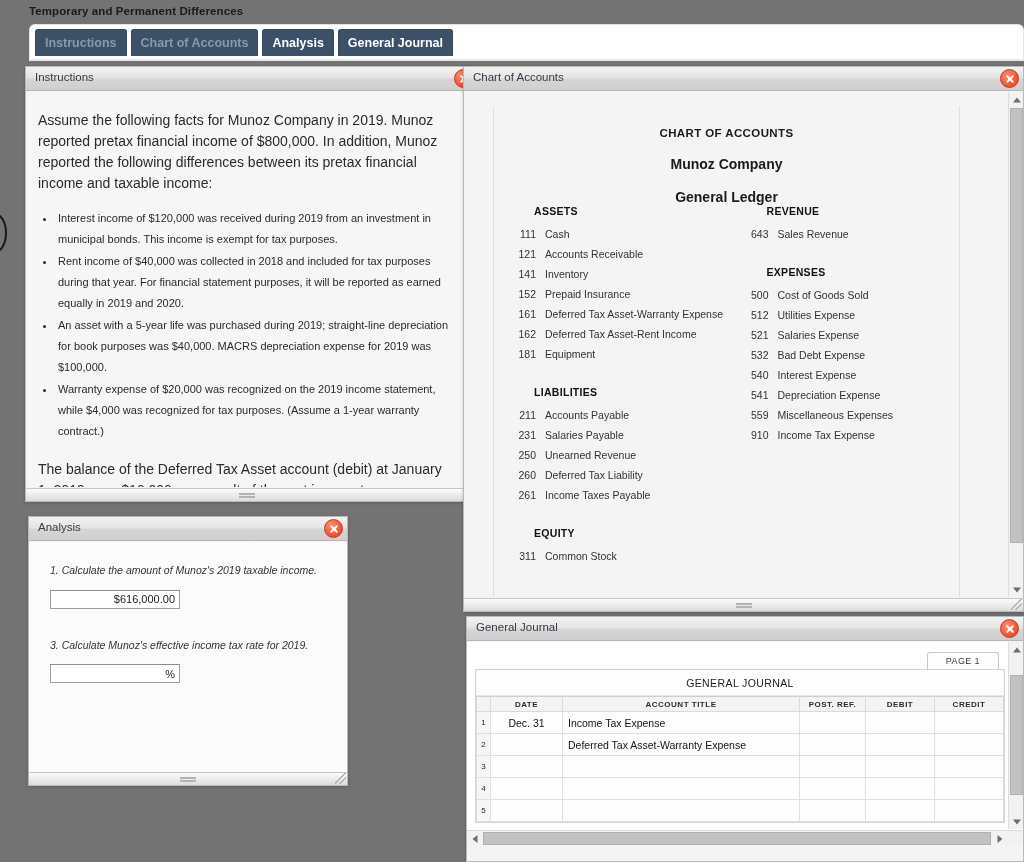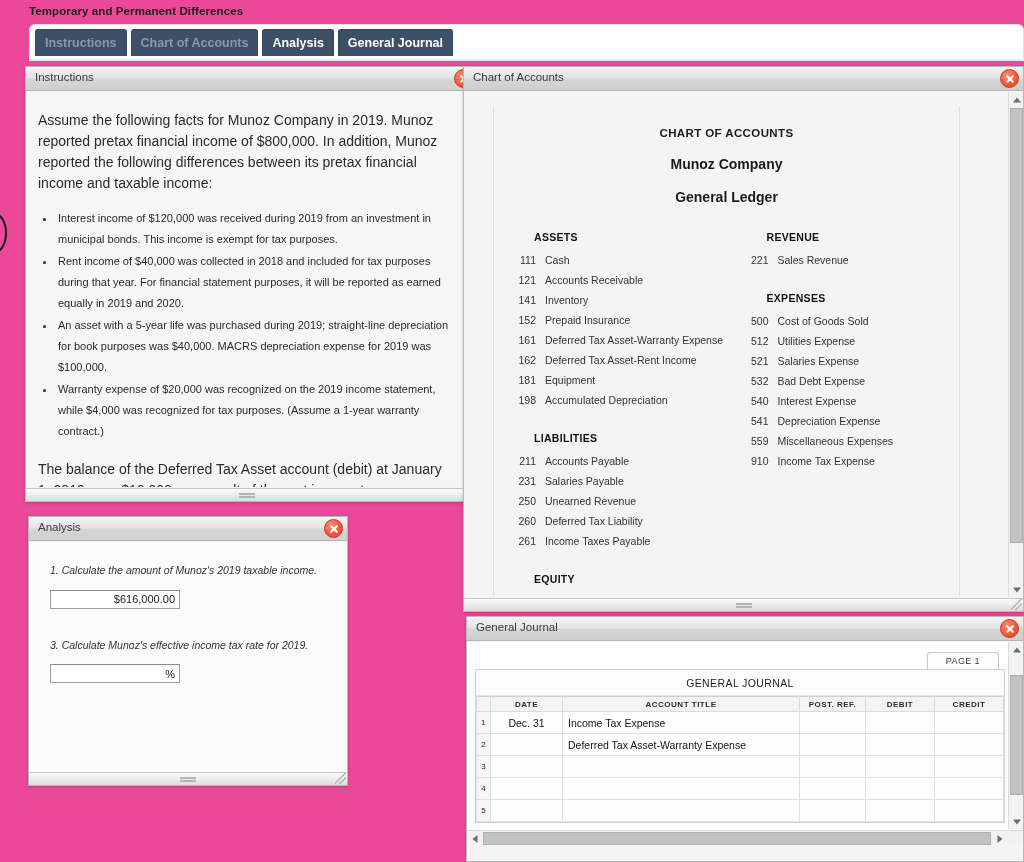--- a/index.html
+++ b/index.html
@@ -3,21 +3,21 @@
 <meta charset="utf-8">
 <style>
   * { box-sizing: border-box; }
   html, body {
     margin: 0; padding: 0;
     width: 1024px; height: 862px;
     background: #ffffff;
     font-family: "Liberation Sans", sans-serif;
     overflow: hidden;
   }
-  #root { position: relative; width: 1024px; height: 862px; background: #ec4899; }
+  #root { position: relative; width: 1024px; height: 862px; background: #737373; }
 
   
   .page-title {
     position: absolute; left: 29px; top: 5px;
     font-size: 11.5px; font-weight: bold; color: #1b1b1b;
     letter-spacing: 0.1px;
   }
 
   
   .tabstrip {
@@ -149,21 +149,21 @@
   
   #win-coa { left: 463px; top: 66px; width: 561px; height: 546px; }
   #win-coa .panel-body { top: 25px; bottom: 14px; background: #f4f4f4; }
   .coa-card {
     position: absolute; left: 29px; top: 14px; width: 467px; bottom: 0;
     background: #f4f4f4; border-left: 1px solid #e0e0e0; border-right: 1px solid #e0e0e0;
   }
   .coa-h1 { text-align: center; font-size: 11.5px; font-weight: bold; color: #1a1a1a;
             letter-spacing: .4px; margin-top: 21px; }
   .coa-h2 { text-align: center; font-size: 14px; font-weight: bold; color: #1a1a1a; margin-top: 17px; }
-  .coa-cols { display: flex; margin-top: 26px; }
+  .coa-cols { display: flex; }
   .coa-col { width: 50%; }
   .coa-sec { font-size: 10.5px; font-weight: bold; color: #111; letter-spacing: .3px; margin: 0 0 7px 40px; }
   .coa-sec.sp { margin-top: 22px; }
   .coa-row { font-size: 10.5px; color: #333; line-height: 20px; display: flex; padding-left: 16px; }
   .coa-num { width: 26px; text-align: right; margin-right: 9px; }
 
   
   #win-analysis { left: 28px; top: 516px; width: 320px; height: 270px; }
   #win-analysis .panel-body { top: 25px; bottom: 13px; background: #fbfbfb; }
   .an-inner { padding: 22px 14px 0 8px; margin-left: 13px; }
@@ -290,24 +290,20 @@
                 <span>Deferred Tax Asset-Warranty Expense</span>
               </div>
             <div class="coa-row">
                 <span class="coa-num">162</span>
                 <span>Deferred Tax Asset-Rent Income</span>
               </div>
             <div class="coa-row">
                 <span class="coa-num">181</span>
                 <span>Equipment</span>
               </div>
-            <div class="coa-row">
-                <span class="coa-num">198</span>
-                <span>Accumulated Depreciation</span>
-              </div>
 
             <div class="coa-sec sp">LIABILITIES</div>
             <div class="coa-row">
                 <span class="coa-num">211</span>
                 <span>Accounts Payable</span>
               </div>
             <div class="coa-row">
                 <span class="coa-num">231</span>
                 <span>Salaries Payable</span>
               </div>
@@ -328,21 +324,21 @@
             <div class="coa-row">
                 <span class="coa-num">311</span>
                 <span>Common Stock</span>
               </div>
 
           </div>
 
           <div class="coa-col">
             <div class="coa-sec">REVENUE</div>
             <div class="coa-row">
-                <span class="coa-num">221</span>
+                <span class="coa-num">643</span>
                 <span>Sales Revenue</span>
               </div>
 
             <div class="coa-sec sp">EXPENSES</div>
             <div class="coa-row">
                 <span class="coa-num">500</span>
                 <span>Cost of Goods Sold</span>
               </div>
             <div class="coa-row">
                 <span class="coa-num">512</span>

